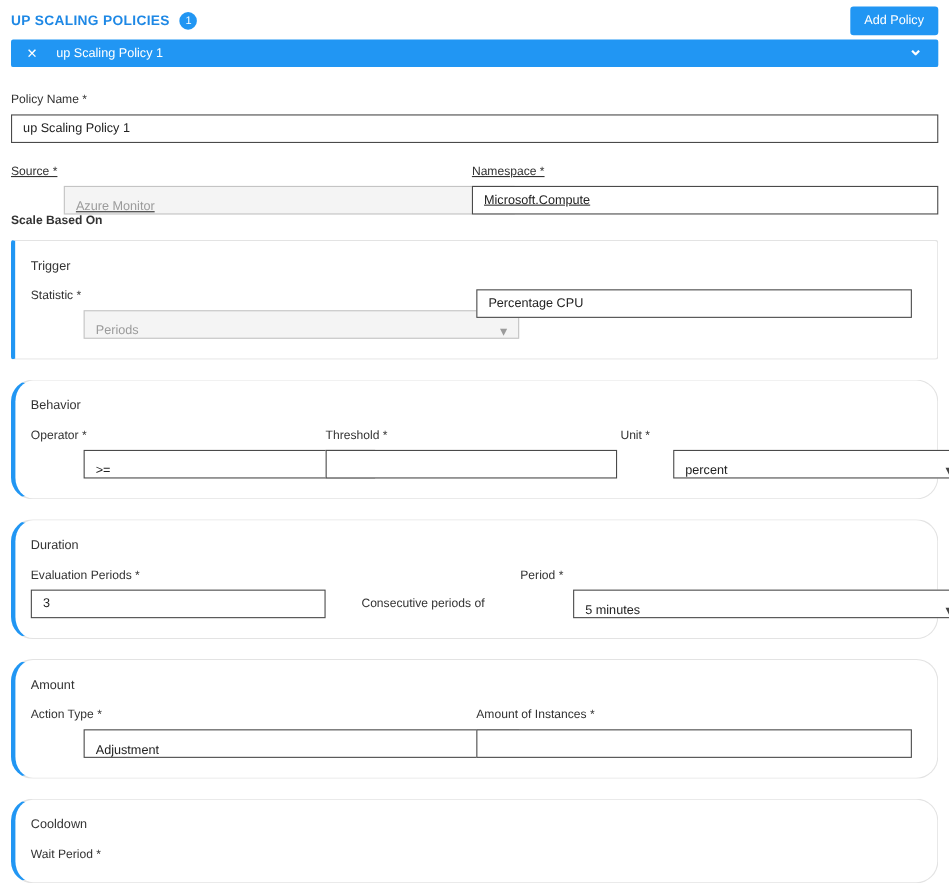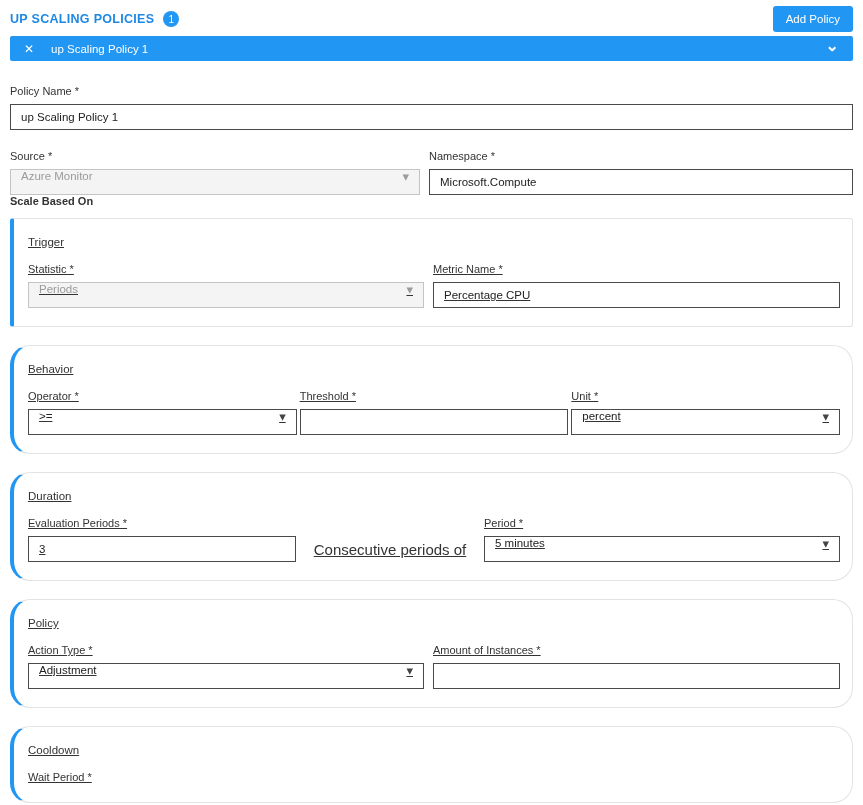--- a/index.html
+++ b/index.html
@@ -47,50 +47,50 @@
 
   
   .field-label { display: block; font-size: 11px; color: #333; margin-bottom: 7px; }
   .text-input {
     width: 100%; height: 26px; border: 1px solid #4a4a4a; background: #fff;
     font-family: inherit; font-size: 11.5px; color: #222; padding: 0 10px;
     border-radius: 0; outline: none; display: block;
   }
   .select {
     width: 100%; height: 26px; border: 1px solid #4a4a4a; background: #fff;
-    display: flex; align-items: flex-start; justify-content: space-between;
-    padding: 0 10px; font-size: 11.5px; color: #222; cursor: pointer;
+    display: flex; align-items: flex-end; justify-content: space-between;
+    padding: 0 10px; font-size: 11.5px; color: #222; cursor: pointer; margin-left: 48px;
   }
   .select .select-arrow { font-size: 13px; color: #444; line-height: 1; }
   .select.disabled {
     background: #f4f4f4; border-color: #c4c4c4; color: #9b9b9b; cursor: default;
   }
   .select.disabled .select-arrow { color: #9b9b9b; }
 
   .policy-name-block { margin-top: 24px; }
-  .two-col { display: grid; grid-template-columns: 410px 1fr; column-gap: 9px; margin-top: 20px; }
+  .two-col { display: grid; grid-template-columns: 410px 1fr; column-gap: 9px; margin-top: 20px; text-decoration: underline; }
 
   .scale-label { font-size: 11px; font-weight: 700; color: #333; }
 
   
   .card {
     margin-top: 11px; margin-bottom: 18px;
     border: 1px solid #e3e3e3; border-left: 4px solid var(--accent, #2196f3);
-    border-radius: 3px; padding: 17px 12px 18px 14px; background: #fff; text-decoration: underline;
+    border-radius: 3px; padding: 17px 23px 18px 14px; background: #fff;
   }
   .card + .card { margin-top: 0; border-radius: 20px; }
   .card-title { font-size: 11.5px; color: #333; margin-bottom: 15px; }
 
   .grid-2 { display: grid; grid-template-columns: 396px 1fr; column-gap: 9px; }
   .grid-3 { display: grid; grid-template-columns: 1fr 1fr 1fr; column-gap: 3px; }
   .grid-duration { display: grid; grid-template-columns: 268px 1fr 356px; }
 
   .mid-cell {
     align-self: end; height: 26px; display: flex; align-items: center;
-    justify-content: center; font-size: 15px; color: #333;
+    justify-content: center; font-size: 11px; color: #333;
   }
   .cooldown-card { padding-bottom: 12px; }
 </style>
 </head>
 <body>
 
 <div class="page">
 
   <div class="header-row">
     <div class="title-group">
@@ -131,21 +131,20 @@
     <div class="card-title">Trigger</div>
     <div class="grid-2">
       <div>
         <label class="field-label">Statistic *</label>
         <div class="select disabled">
           <span>Periods</span>
           <span class="select-arrow">▾</span>
         </div>
       </div>
       <div>
-        <label class="field-label">Metric Name *</label>
         <input class="text-input" type="text" value="Percentage CPU" style="">
       </div>
     </div>
   </div>
 
   <div class="card">
     <div class="card-title">Behavior</div>
     <div class="grid-3">
       <div>
         <label class="field-label">Operator *</label>
@@ -180,21 +179,21 @@
         <label class="field-label">Period *</label>
         <div class="select">
           <span>5 minutes</span>
           <span class="select-arrow">▾</span>
         </div>
       </div>
     </div>
   </div>
 
   <div class="card">
-    <div class="card-title">Policy</div>
+    <div class="card-title">Amount</div>
     <div class="grid-2">
       <div>
         <label class="field-label">Action Type *</label>
         <div class="select">
           <span>Adjustment</span>
           <span class="select-arrow">▾</span>
         </div>
       </div>
       <div>
         <label class="field-label">Amount of Instances *</label>

